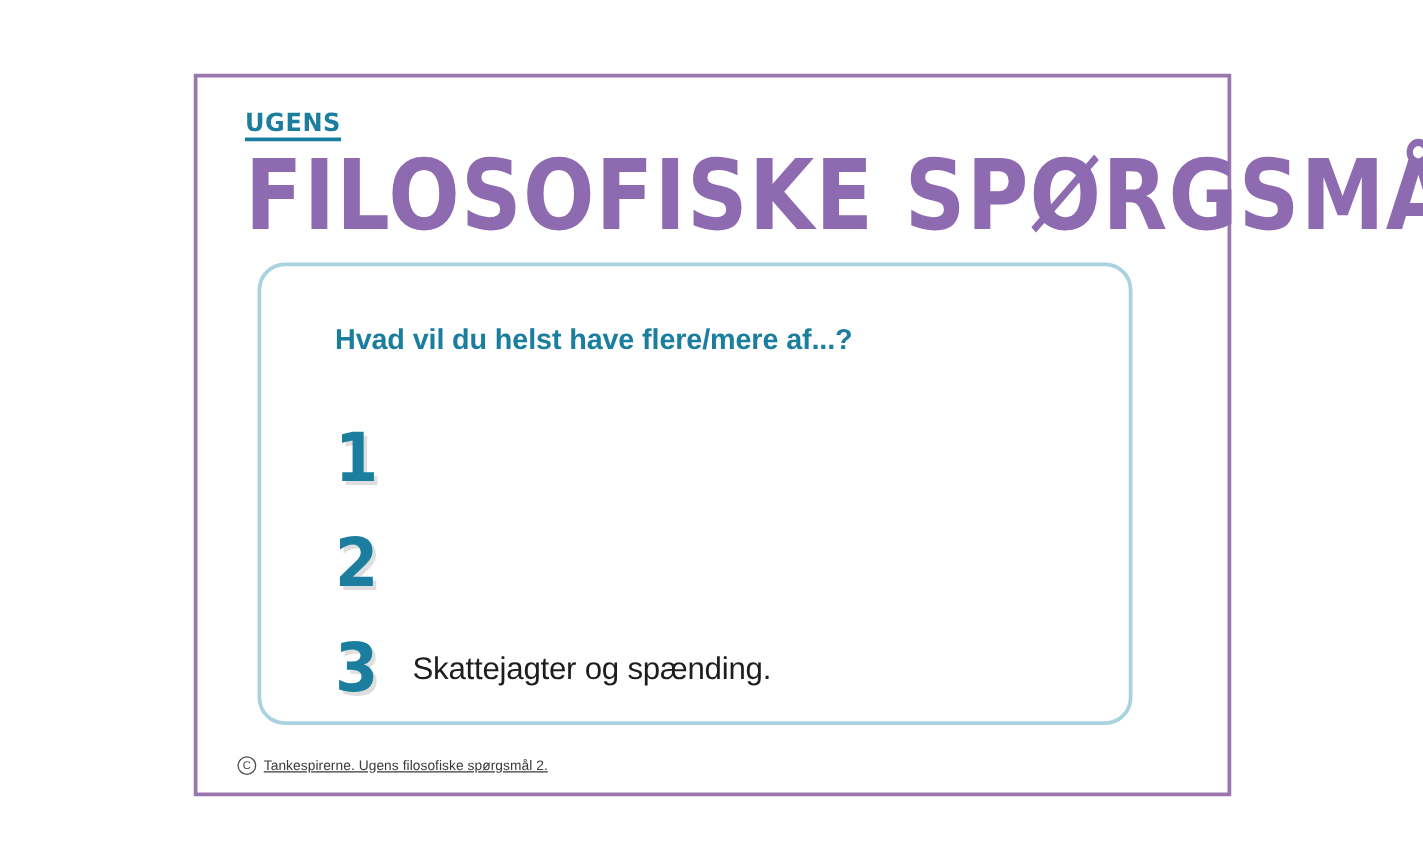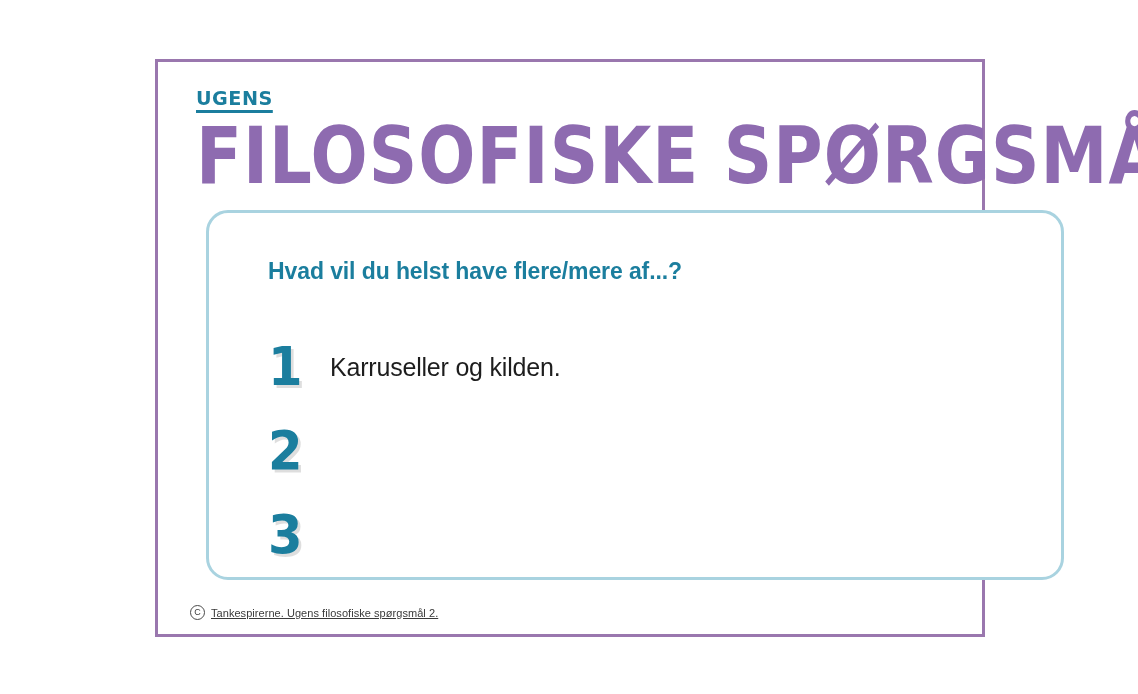--- a/index.html
+++ b/index.html
@@ -70,21 +70,21 @@
     white-space: nowrap;
     transform: scaleX(1.02) scaleY(1.18);
     transform-origin: left top;
   }
 
   
   .panel {
     position: absolute;
     left: 48px;
     top: 148px;
-    width: 858px;
+    width: 700px;
     height: 370px;
     box-sizing: border-box;
     border: 3px solid #a9d3e0;
     border-radius: 22px;
     background: #ffffff;
   }
 
   .question {
     position: absolute;
     left: 59px;
@@ -173,29 +173,29 @@
     </div>
 
     <div class="panel">
 
       <div class="question">Hvad vil du helst have flere/mere af...?</div>
 
       <div class="answer-list">
 
         <div class="answer-row">
           <span class="answer-number">1</span>
-          <span class="answer-text">Karruseller og kilden.</span>
         </div>
 
         <div class="answer-row">
           <span class="answer-number">2</span>
         </div>
 
         <div class="answer-row">
           <span class="answer-number">3</span>
+          <span class="answer-text">Skattejagter og spænding.</span>
         </div>
 
       </div>
     </div>
 
     <div class="footer">
       <span class="copyright-mark">C</span>
       <span class="footer-text">Tankespirerne. Ugens filosofiske spørgsmål 2.</span>
     </div>
 

